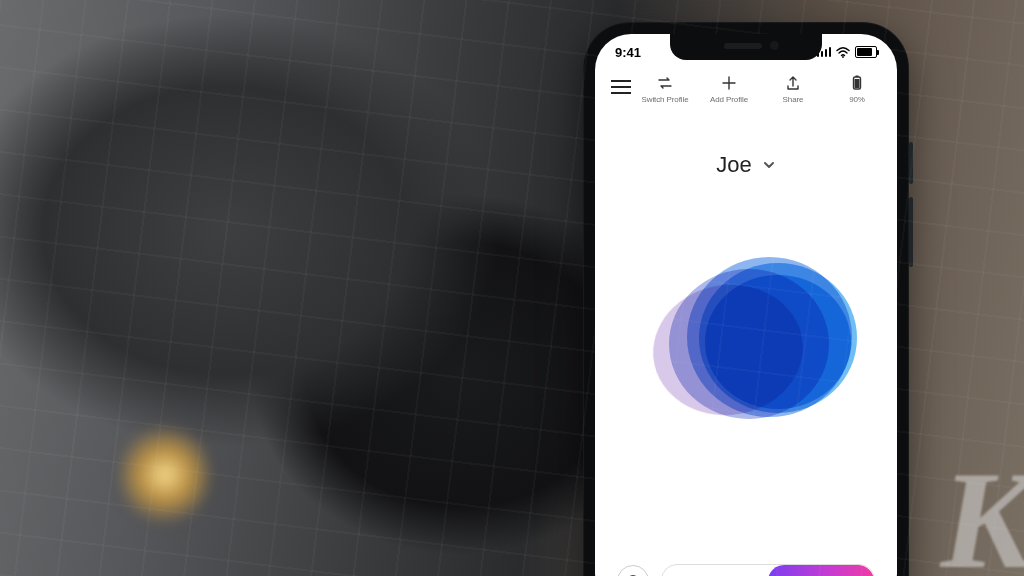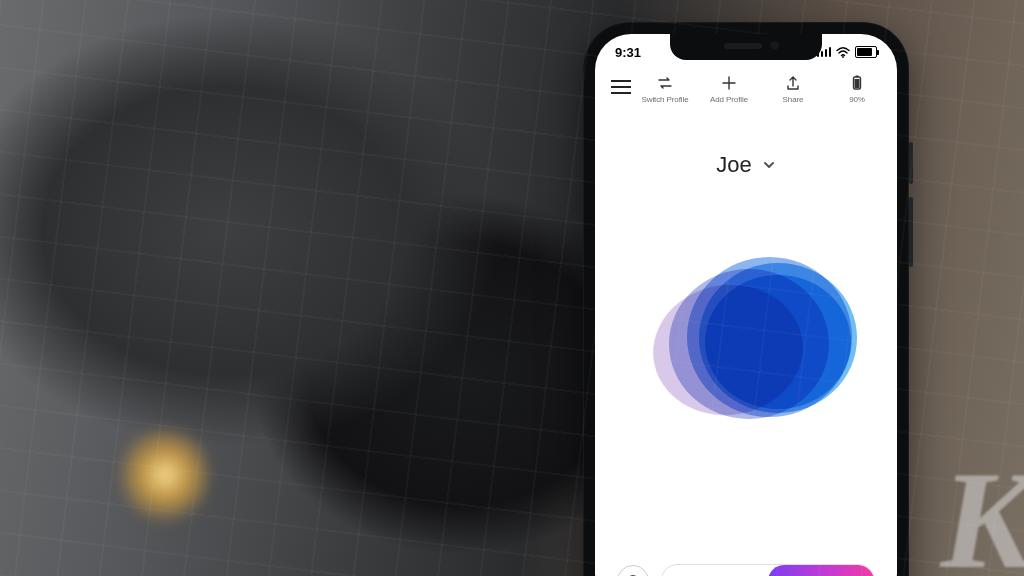--- a/index.html
+++ b/index.html
@@ -265,21 +265,21 @@
   <div class="corner-mark">K</div>
 
   <div class="phone">
     <div class="side-btn b1"></div>
     <div class="side-btn b2"></div>
 
     <div class="phone-inner">
       <div class="notch"></div>
 
       <div class="status-bar">
-        <span>9:31</span>
+        <span>9:41</span>
         <div class="status-right">
           <div class="sig-bars">
               <span></span>
               <span></span>
               <span></span>
               <span></span>
             </div>
           <svg width="14" height="11" viewBox="0 0 14 11">
               <path d="M1 3.5 Q7 -2 13 3.5 M3 6 Q7 2 11 6 M5.5 8.5 Q7 7 8.5 8.5" stroke="#000" stroke-width="1.4" fill="none" stroke-linecap="round"></path>
               <circle cx="7" cy="10" r="0.9" fill="#000"></circle>

